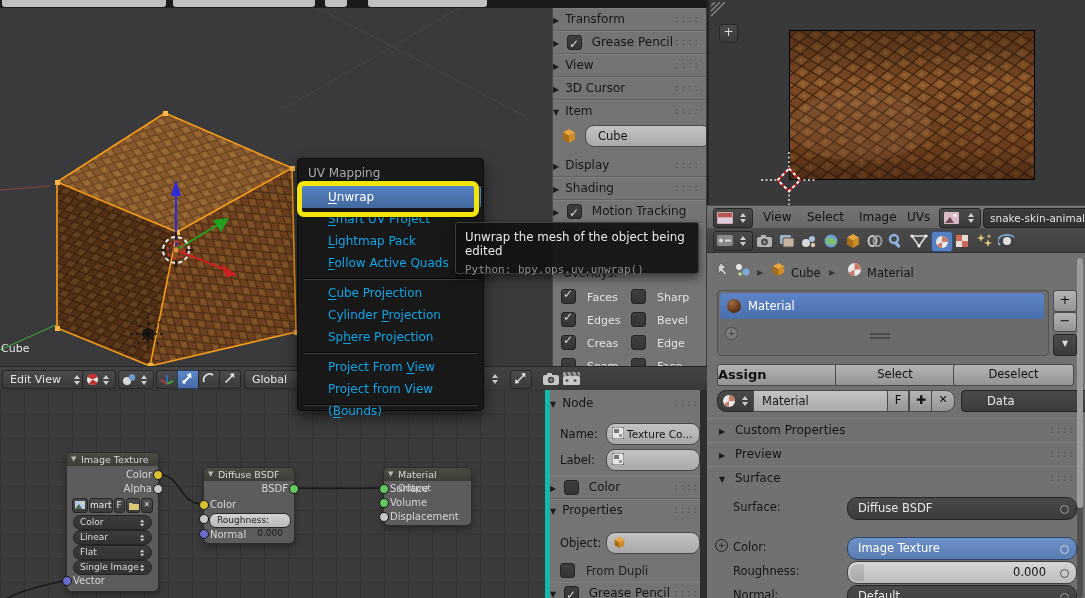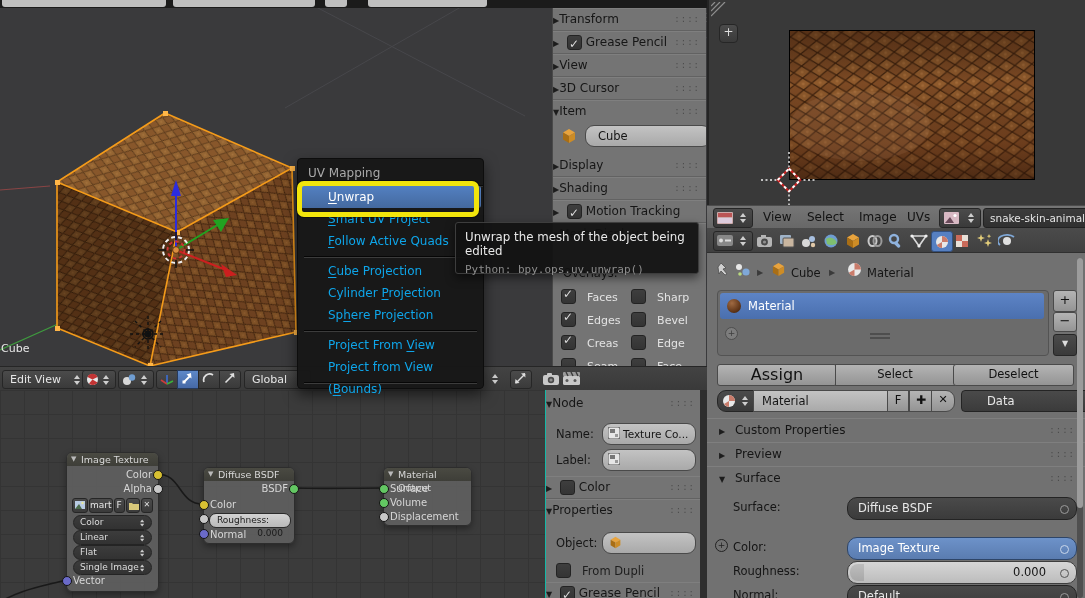--- a/index.html
+++ b/index.html
@@ -17,21 +17,21 @@
   .ud::before{top:0;border-bottom:4px solid #cfcfcf;}
   .ud::after{bottom:0;border-top:4px solid #cfcfcf;}
   .cb{display:inline-block;width:13px;height:13px;border-radius:3px;background:linear-gradient(#3e3e3e,#343434);
       border:1px solid #232323;position:relative;vertical-align:middle;}
   .cb .tick{position:absolute;left:1px;top:-3px;color:#dcdcdc;font-size:12px;}
   .tri{font-size:8px;color:#1c1c1c;}
   .grip{color:rgba(30,30,30,.45);font-size:9px;letter-spacing:1px;font-family:"DejaVu Sans Mono",monospace;}
   
   .np-row{position:absolute;left:0;width:100%;height:22px;line-height:22px;border-bottom:1px solid #626262;
           box-shadow:inset 0 1px 0 #7f7f7f;font-size:12px;color:#161616;}
-  .np-row .lbl{}
+  .np-row .lbl{margin-left:6px;}
   .np-grip{position:absolute;right:6px;top:0;}
   
   #uv-menu{left:297px;top:158px;width:185px;background:rgba(23,23,23,.97);border:1px solid #0d0d0d;
            border-radius:4px;box-shadow:0 6px 14px rgba(0,0,0,.55);z-index:30;padding:2px 0;}
   .menu-title{height:24px;line-height:24px;padding-left:10px;color:#a9a9a9;font-size:12px;border-bottom:1px solid #0a0a0a;box-shadow:0 1px 0 #333;}
   .menu-item{height:22px;line-height:22px;padding-left:28px;color:#0ea5e9;font-size:12px;margin:0 2px;border-radius:3px;}
   .menu-item u{text-decoration:underline;text-underline-offset:2px;}
   .menu-item.hl{background:linear-gradient(#5380c1,#44699f);color:#fff;}
   .menu-sep{height:7px;margin:0 6px;border-bottom:1px solid #060606;box-shadow:0 1px 0 #3c3c3c;transform:translateY(-3px);}
   
@@ -348,21 +348,21 @@
     <span class="sockdot" style="left:62px;top:186px;background:#6a6ac8;"></span>
     <span class="sockdot" style="left:289px;top:94px;background:#63c763;"></span>
     <span class="sockdot" style="left:199px;top:110px;background:#d8c032;"></span>
     <span class="sockdot" style="left:199px;top:124px;background:#c8c8c8;"></span>
     <span class="sockdot" style="left:199px;top:139px;background:#6a6ac8;"></span>
     <span class="sockdot" style="left:379px;top:94px;background:#63c763;"></span>
     <span class="sockdot" style="left:379px;top:108px;background:#63c763;"></span>
     <span class="sockdot" style="left:379px;top:122px;background:#c8c8c8;"></span>
   </div>
 
-  <div class="abs" style="left:545px;top:390px;width:155px;height:208px;background:#747474;border-left:1px solid #14b8a6;overflow:hidden;">
+  <div class="abs" style="left:545px;top:390px;width:155px;height:208px;background:#747474;border-left:5px solid #14b8a6;overflow:hidden;">
     <div class="np-row" style="top:2px;border-bottom:none;box-shadow:none;">
       <span class="tri">▼</span><span class="lbl">Node</span>
       <span class="grip np-grip">::::</span></div>
     <div class="abs" style="left:10px;top:37px;font-size:11.5px;color:#161616;">Name:</div>
     <div class="abs field-light" style="left:56px;top:33px;width:92px;height:20px;line-height:20px;font-size:10.5px;">
       <svg width="12" height="12" style="position:absolute;left:5px;top:3px;">
           <rect width="12" height="12" rx="2" fill="#e6e6e6" stroke="#555"></rect>
           <rect x="2" y="2" width="5" height="4" fill="#777"></rect>
           <rect x="7" y="7" width="3" height="3" fill="#999"></rect>
         </svg>
@@ -602,21 +602,21 @@
           </svg>
         <span style="margin-left:28px;line-height:26px;font-size:11.5px;color:#fff;">Material</span>
       </div>
       <span class="abs" style="left:7px;top:36px;width:11px;height:11px;border:1px solid #4e4e4e;border-radius:50%;color:#3e3e3e;font-size:9px;line-height:10px;text-align:center;background:#7d7d7d;">+</span>
       <span class="abs" style="left:152px;top:42px;width:20px;height:2px;background:#4e4e4e;box-shadow:0 4px 0 #4e4e4e;"></span>
     </div>
     <div class="abs btn-light" style="left:346px;top:62px;width:22px;height:20px;text-align:center;line-height:18px;font-size:13px;">+</div>
     <div class="abs btn-light" style="left:346px;top:84px;width:22px;height:18px;text-align:center;line-height:15px;font-size:13px;">−</div>
     <div class="abs btn-dark" style="left:346px;top:106px;width:22px;height:20px;text-align:center;line-height:18px;color:#ddd;font-size:8px;">▼</div>
 
-    <div class="abs btn-light" style="left:10px;top:136px;width:118px;height:20px;line-height:19px;text-align:center;font-size:16px;">Assign</div>
+    <div class="abs btn-light" style="left:10px;top:136px;width:118px;height:20px;line-height:19px;font-size:13px;font-weight:bold;">Assign</div>
     <div class="abs btn-light" style="left:128px;top:136px;width:118px;height:20px;line-height:19px;text-align:center;font-size:11.5px;border-radius:0;">Select</div>
     <div class="abs btn-light" style="left:246px;top:136px;width:119px;height:20px;line-height:19px;text-align:center;font-size:11.5px;">Deselect</div>
 
     <div class="abs btn-dark" style="left:10px;top:162px;width:36px;height:20px;border-radius:9px 0 0 9px;">
       <svg width="14" height="14" style="margin:3px 0 0 4px">
           <circle cx="7" cy="7" r="6" fill="#e8e8e8"></circle>
           <path d="M7 1 A6 6 0 0 1 13 7 L7 7 Z" fill="#c97b6a"></path>
           <path d="M7 7 L7 13 A6 6 0 0 1 2 10 Z" fill="#c97b6a"></path>
         </svg>
       <span class="ud"></span>
@@ -664,20 +664,21 @@
     <div class="abs" style="left:370px;top:30px;width:6px;height:340px;background:#4f4f4f;border-radius:3px;">
       <div style="position:absolute;left:0;top:0;width:6px;height:250px;background:#9c9c9c;border-radius:3px;"></div>
       </div>
   </div>
 
   <div class="abs" id="uv-menu">
     <div class="menu-title">UV Mapping</div>
     <div>
         <div class="menu-item hl"><span><u>U</u>nwrap</span></div>
         <div class="menu-item"><span><u>S</u>mart UV Project</span></div>
+        <div class="menu-item"><span><u>L</u>ightmap Pack</span></div>
         <div class="menu-item"><span><u>F</u>ollow Active Quads</span></div>
         <div class="menu-sep"></div>
         <div class="menu-item"><span><u>C</u>ube Projection</span></div>
         <div class="menu-item"><span>Cylinder <u>P</u>rojection</span></div>
         <div class="menu-item"><span>Sp<u>h</u>ere Projection</span></div>
         <div class="menu-sep"></div>
         <div class="menu-item"><span>Project From <u>V</u>iew</span></div>
         <div class="menu-item"><span>Project from View (<u>B</u>ounds)</span></div>
         <div class="menu-sep"></div>
       </div>

